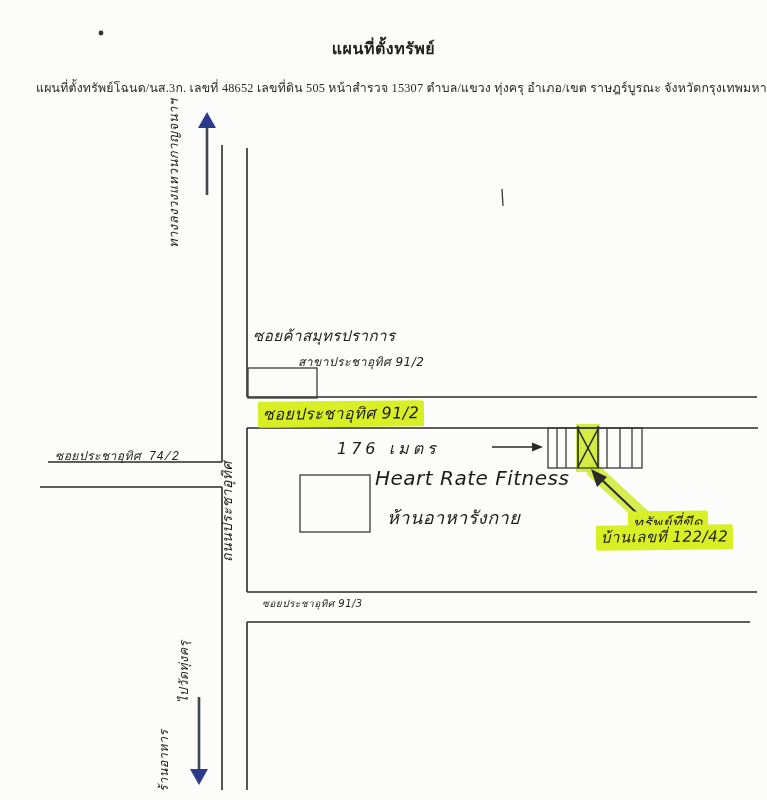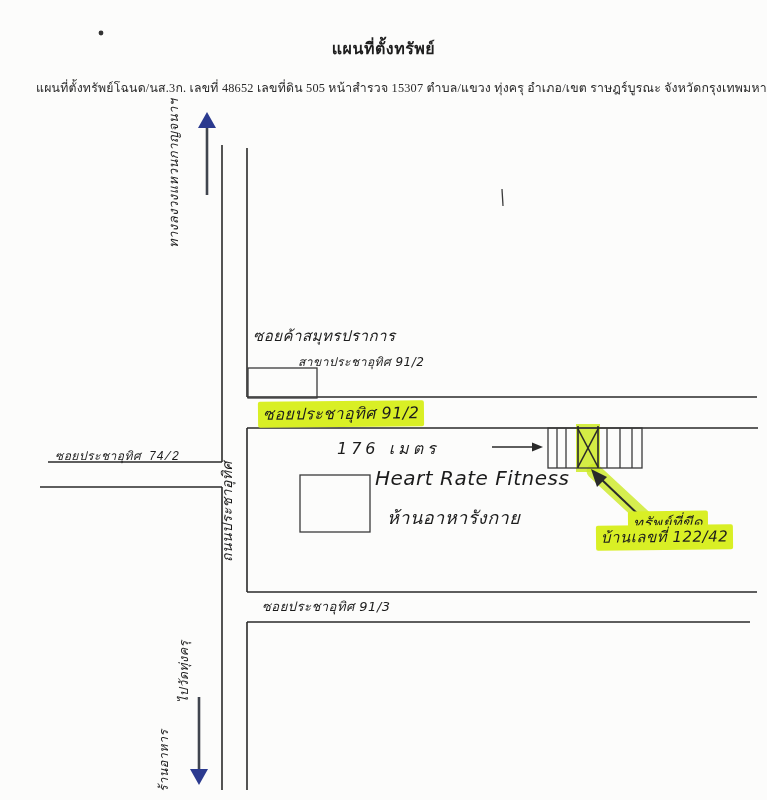--- a/index.html
+++ b/index.html
@@ -112,19 +112,19 @@
 
 <div class="abs hand" style="left:253px;top:324px;font-size:15px;">ซอยค้าสมุทรปราการ</div>
 <div class="abs hand" style="left:298px;top:352px;font-size:12px;">สาขาประชาอุทิศ 91/2</div>
 
 <div class="abs hand hl" style="left:258px;top:401px;font-size:16px;">ซอยประชาอุทิศ 91/2</div>
 
 <div class="abs hand" style="left:337px;top:436px;font-size:16px;letter-spacing:4px;">176 เมตร</div>
 
 <div class="abs hand" style="left:55px;top:446px;font-size:12px;font-family:Liberation Mono, monospace;">ซอยประชาอุทิศ 74/2</div>
 
-<div class="abs hand" style="left:262px;top:596px;font-size:13px;">ซอยประชาอุทิศ 91/3</div>
+<div class="abs hand" style="left:262px;top:596px;font-size:10px;">ซอยประชาอุทิศ 91/3</div>
 
 <div class="abs hand" style="left:375px;top:466px;font-size:20px;">Heart Rate Fitness</div>
 <div class="abs hand" style="left:387px;top:503px;font-size:18px;">ห้านอาหารังกาย</div>
 
 <div class="abs hand hl" style="left:628px;top:496px;font-size:15px;margin-top:15px;">ทรัพย์ที่ขีด</div>
 <div class="abs hand hl" style="left:596px;top:525px;font-size:15px;">บ้านเลขที่ 122/42</div>
 
 </body></html>

